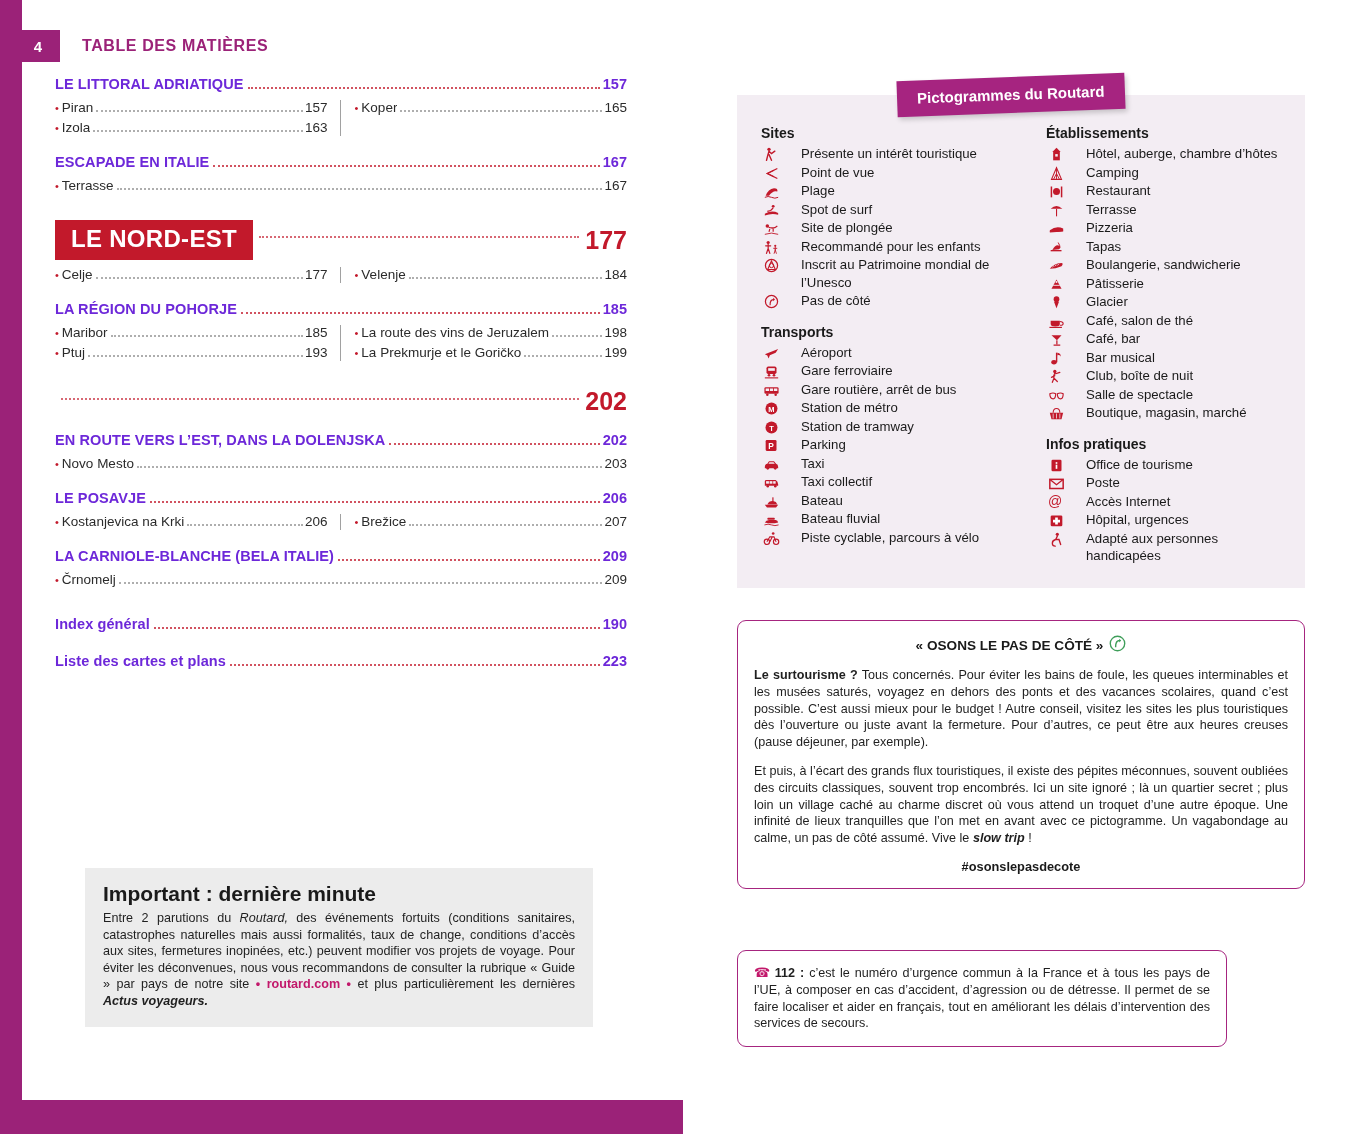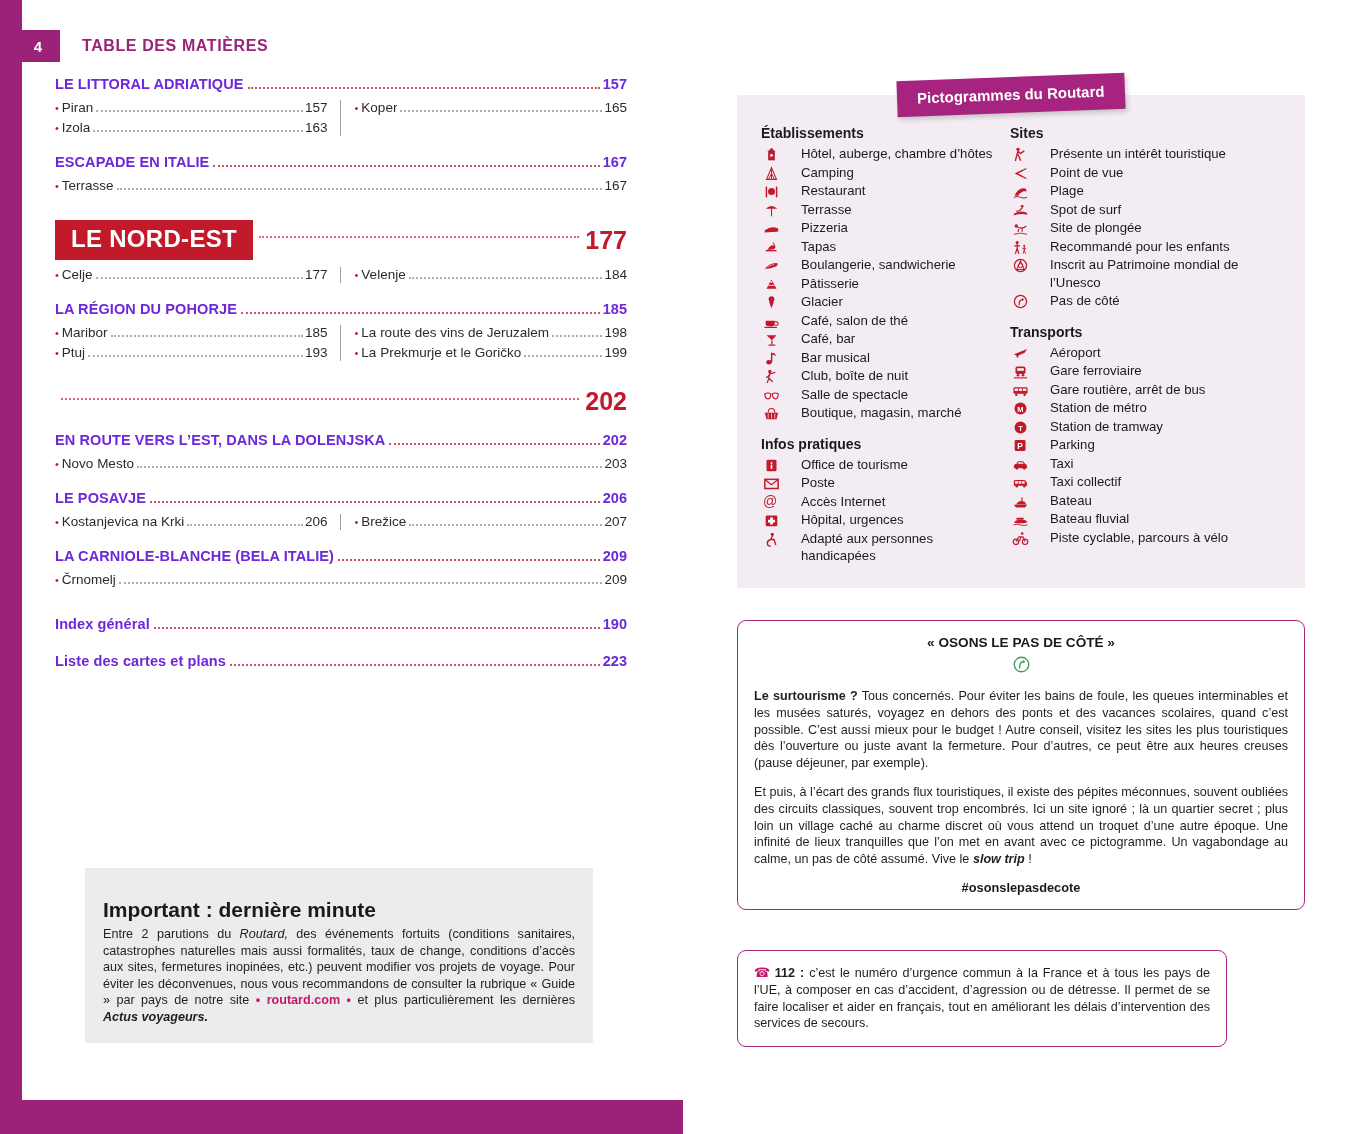--- a/index.html
+++ b/index.html
@@ -44,21 +44,21 @@
   .entry .bul{color:#C2192B;margin-right:3px;font-size:11px;}
   .entry .nm{overflow:hidden;text-overflow:ellipsis;}
   .entry .leader{border-bottom:2px dotted #8d8d8d;opacity:.7;margin:0 2px 4px 3px;}
   .entry .pg{}
 
   .toc-tail{margin-top:26px;}
   .toc-tail .toc-sec{margin-top:20px;}
 
   
   .important{position:absolute;left:85px;top:868px;width:508px;background:#ECECEC;padding:14px 18px 18px 18px;box-sizing:border-box;}
-  .important h3{margin:16px 0 4px 0;font-size:21px;color:#1a1a1a;font-weight:bold;}
+  .important h3{margin:0 0 4px 0;font-size:21px;color:#1a1a1a;font-weight:bold;}
   .important p{margin:0;font-size:12.6px;line-height:16.5px;color:#1f1f1f;text-align:justify;}
   .important .brand{color:#C2186B;font-weight:bold;}
 
   
   .picto-wrap{position:absolute;left:737px;top:95px;width:568px;}
   .picto-ribbon{position:absolute;left:160px;top:-18px;background:#A62480;color:#fff;font-weight:bold;
                 font-size:15px;padding:9px 20px 10px 20px;transform:rotate(-2.1deg);z-index:3;
                 box-shadow:2px 3px 5px rgba(0,0,0,.18);}
   .picto-panel{background:#F3EDF3;padding:30px 22px 22px 22px;display:flex;gap:10px;box-sizing:border-box;}
   .picto-col{flex:1;}
@@ -69,21 +69,21 @@
   .picto-ico{flex:0 0 38px;color:#C2192B;font-size:13.5px;text-align:left;padding-left:4px;
              line-height:17.5px;}
   .picto-ico svg{display:block;margin-top:2px;}
   .picto-lbl{font-size:13.2px;color:#1a1a1a;}
 
   
   .note{position:absolute;border:1.5px solid #A6257F;border-radius:9px;background:#fff;box-sizing:border-box;}
   .note.osons{left:737px;top:620px;width:568px;padding:14px 16px 14px 16px;}
   .note.urg{left:737px;top:950px;width:490px;padding:14px 16px 14px 16px;}
   .osons-title{font-weight:bold;font-size:13.6px;color:#1a1a1a;margin-bottom:12px;
-               display:flex;align-items:center;justify-content:center;gap:6px;flex-direction:column;}
+               display:flex;align-items:center;justify-content:center;gap:6px;}
   .note p{margin:0 0 12px 0;font-size:12.6px;line-height:16.8px;color:#1f1f1f;text-align:justify;}
   .note p:last-of-type{margin-bottom:0;}
   .note .hash{text-align:center;font-weight:bold;font-size:12.8px;color:#1a1a1a;margin-top:12px;}
   .note b{font-weight:bold;}
   .note i{font-style:italic;font-weight:bold;}
   .urg-ico{color:#C2186B;font-size:13px;margin-right:3px;}
 </style>
 </head>
 <body>
 
@@ -270,208 +270,20 @@
     </div>
 
   <div class="important">
     <h3>Important : dernière minute</h3>
     <p><span>Entre 2 parutions du </span><i>Routard,</i><span> des événements fortuits (conditions sanitaires, catastrophes naturelles mais aussi formalités, taux de change, conditions d’accès aux sites, fermetures inopinées, etc.) peuvent modifier vos projets de voyage. Pour éviter les déconvenues, nous vous recommandons de consulter la rubrique « Guide » par pays de notre site </span><span class="brand">• routard.com •</span><span> et plus particulièrement les dernières </span><b><i>Actus voyageurs.</i></b></p>
   </div>
 
   <div class="picto-wrap">
     <div class="picto-ribbon">Pictogrammes du Routard</div>
     <div class="picto-panel" id="picto-panel">
-        <div class="picto-col c1">
-          <div class="picto-h">Établissements</div>
-          <div class="picto-item">
-            <span class="picto-ico">
-              <svg width="17" height="15" viewBox="0 0 20 18">
-                <path d="M10 1 L15 6 H5 Z" fill="#C2192B"></path>
-                <rect x="6" y="6" width="8" height="10" fill="#C2192B"></rect>
-                <rect x="8.5" y="8.5" width="3" height="3" fill="#F3EDF3"></rect>
-              </svg>
-            </span>
-            <span class="picto-lbl">Hôtel, auberge, chambre d’hôtes</span>
-          </div>
-          <div class="picto-item">
-            <span class="picto-ico">
-              <svg width="17" height="15" viewBox="0 0 20 18">
-                <path d="M10 2 L4 16 H16 Z" fill="none" stroke="#C2192B" stroke-width="1.3"></path>
-                <path d="M10 2 L10 16 M6.5 16 L10 9 L13.5 16" stroke="#C2192B" stroke-width="1.1" fill="none"></path>
-              </svg>
-            </span>
-            <span class="picto-lbl">Camping</span>
-          </div>
-          <div class="picto-item">
-            <span class="picto-ico">
-              <svg width="17" height="15" viewBox="0 0 20 18">
-                <rect x="3" y="3" width="1.8" height="13" fill="#C2192B"></rect>
-                <rect x="15.2" y="3" width="1.8" height="13" fill="#C2192B"></rect>
-                <circle cx="10" cy="9" r="4.2" fill="#C2192B"></circle>
-              </svg>
-            </span>
-            <span class="picto-lbl">Restaurant</span>
-          </div>
-          <div class="picto-item">
-            <span class="picto-ico">
-              <svg width="17" height="15" viewBox="0 0 20 18">
-                <path d="M3 7 Q10 0 17 7 Z" fill="#C2192B"></path>
-                <rect x="9.4" y="7" width="1.3" height="9" fill="#C2192B"></rect>
-              </svg>
-            </span>
-            <span class="picto-lbl">Terrasse</span>
-          </div>
-          <div class="picto-item">
-            <span class="picto-ico">
-              <svg width="17" height="15" viewBox="0 0 20 18">
-                <path d="M2 11 Q10 5 18 9 L18 12 Q10 14 2 13 Z" fill="#C2192B"></path>
-                <path d="M2 13 L18 12" stroke="#C2192B" stroke-width="1.4"></path>
-              </svg>
-            </span>
-            <span class="picto-lbl">Pizzeria</span>
-          </div>
-          <div class="picto-item">
-            <span class="picto-ico">
-              <svg width="17" height="15" viewBox="0 0 20 18">
-                <path d="M5 12 Q9 4 14 7 Q16 9 13 11 Z" fill="#C2192B"></path>
-                <rect x="3" y="12" width="13" height="1.6" fill="#C2192B"></rect>
-                <path d="M12 3 L14 7" stroke="#C2192B" stroke-width="1.2"></path>
-              </svg>
-            </span>
-            <span class="picto-lbl">Tapas</span>
-          </div>
-          <div class="picto-item">
-            <span class="picto-ico">
-              <svg width="17" height="15" viewBox="0 0 20 18">
-                <path d="M2 13 Q7 6 17 6 Q18 8 16 10 Q9 13 2 13 Z" fill="#C2192B"></path>
-                <path d="M5 11 L7 9 M8 10 L10 8 M11 9 L13 7" stroke="#F3EDF3" stroke-width="1"></path>
-              </svg>
-            </span>
-            <span class="picto-lbl">Boulangerie, sandwicherie</span>
-          </div>
-          <div class="picto-item">
-            <span class="picto-ico">
-              <svg width="17" height="15" viewBox="0 0 20 18">
-                <path d="M4 14 L10 3 L16 14 Z" fill="#C2192B"></path>
-                <path d="M6 10 L14 10" stroke="#F3EDF3" stroke-width="1.1"></path>
-                <circle cx="10" cy="6" r="1.2" fill="#F3EDF3"></circle>
-              </svg>
-            </span>
-            <span class="picto-lbl">Pâtisserie</span>
-          </div>
-          <div class="picto-item">
-            <span class="picto-ico">
-              <svg width="17" height="15" viewBox="0 0 20 18">
-                <circle cx="10" cy="5" r="3.4" fill="#C2192B"></circle>
-                <path d="M7 8 L10 16 L13 8 Z" fill="#C2192B"></path>
-              </svg>
-            </span>
-            <span class="picto-lbl">Glacier</span>
-          </div>
-          <div class="picto-item">
-            <span class="picto-ico">
-              <svg width="17" height="15" viewBox="0 0 20 18">
-                <path d="M3 8 H14 V12 Q14 15 8.5 15 Q3 15 3 12 Z" fill="#C2192B"></path>
-                <path d="M14 9 Q18 9 18 11.5 Q18 14 14 13.5" fill="none" stroke="#C2192B" stroke-width="1.3"></path>
-                <rect x="1.5" y="15.4" width="15" height="1.4" fill="#C2192B"></rect>
-              </svg>
-            </span>
-            <span class="picto-lbl">Café, salon de thé</span>
-          </div>
-          <div class="picto-item">
-            <span class="picto-ico">
-              <svg width="17" height="15" viewBox="0 0 20 18">
-                <path d="M4 4 H16 L10.5 10 Z" fill="#C2192B"></path>
-                <rect x="9.7" y="10" width="1.5" height="5" fill="#C2192B"></rect>
-                <rect x="6.5" y="15" width="8" height="1.5" fill="#C2192B"></rect>
-              </svg>
-            </span>
-            <span class="picto-lbl">Café, bar</span>
-          </div>
-          <div class="picto-item">
-            <span class="picto-ico">
-              <svg width="17" height="15" viewBox="0 0 20 18">
-                <ellipse cx="7" cy="13.5" rx="3.3" ry="2.6" fill="#C2192B"></ellipse>
-                <rect x="9.3" y="2" width="1.7" height="11.5" fill="#C2192B"></rect>
-                <path d="M11 2 Q16 3 15 7 Q15 4 11 5 Z" fill="#C2192B"></path>
-              </svg>
-            </span>
-            <span class="picto-lbl">Bar musical</span>
-          </div>
-          <div class="picto-item">
-            <span class="picto-ico">
-              <svg width="17" height="15" viewBox="0 0 20 18">
-                <circle cx="8" cy="3" r="2" fill="#C2192B"></circle>
-                <path d="M8 5 Q6 8 7 11 L5 16 M7 11 L11 15 M8 6 L14 4 M8 8 L4 10" stroke="#C2192B" stroke-width="1.5" fill="none" stroke-linecap="round"></path>
-              </svg>
-            </span>
-            <span class="picto-lbl">Club, boîte de nuit</span>
-          </div>
-          <div class="picto-item">
-            <span class="picto-ico">
-              <svg width="17" height="15" viewBox="0 0 20 18">
-                <path d="M2 7 Q2 13 6 13 Q9 13 9 7 Q6 5 2 7 Z" fill="none" stroke="#C2192B" stroke-width="1.4"></path>
-                <path d="M11 7 Q11 13 15 13 Q18 13 18 7 Q15 5 11 7 Z" fill="none" stroke="#C2192B" stroke-width="1.4"></path>
-              </svg>
-            </span>
-            <span class="picto-lbl">Salle de spectacle</span>
-          </div>
-          <div class="picto-item">
-            <span class="picto-ico">
-              <svg width="17" height="15" viewBox="0 0 20 18">
-                <path d="M2 8 H18 L16 16 H4 Z" fill="#C2192B"></path>
-                <path d="M6 8 Q6 3 10 3 Q14 3 14 8" fill="none" stroke="#C2192B" stroke-width="1.3"></path>
-                <path d="M6 9 L6 15 M10 9 L10 15 M14 9 L14 15" stroke="#F3EDF3" stroke-width="0.9"></path>
-              </svg>
-            </span>
-            <span class="picto-lbl">Boutique, magasin, marché</span>
-          </div>
-          <div class="picto-h spaced">Infos pratiques</div>
-          <div class="picto-item">
-            <span class="picto-ico">
-              <svg width="17" height="15" viewBox="0 0 20 18">
-                <rect x="4" y="2" width="12" height="14" rx="1.5" fill="#C2192B"></rect>
-                <rect x="9" y="5" width="2" height="2" fill="#fff"></rect>
-                <rect x="9" y="8" width="2" height="5" fill="#fff"></rect>
-              </svg>
-            </span>
-            <span class="picto-lbl">Office de tourisme</span>
-          </div>
-          <div class="picto-item">
-            <span class="picto-ico">
-              <svg width="17" height="15" viewBox="0 0 20 18">
-                <rect x="2" y="4" width="16" height="11" fill="none" stroke="#C2192B" stroke-width="1.8"></rect>
-                <path d="M2.5 4.5 L10 10.5 L17.5 4.5" fill="none" stroke="#C2192B" stroke-width="1.6"></path>
-              </svg>
-            </span>
-            <span class="picto-lbl">Poste</span>
-          </div>
-          <div class="picto-item">
-            <span class="picto-ico"><span style="font-size:14px;line-height:17px;color:#C2192B">@</span></span>
-            <span class="picto-lbl">Accès Internet</span>
-          </div>
-          <div class="picto-item">
-            <span class="picto-ico">
-              <svg width="17" height="15" viewBox="0 0 20 18">
-                <rect x="3" y="3" width="14" height="13" rx="1.6" fill="#C2192B"></rect>
-                <path d="M8.4 5.5 H11.6 V8.1 H14.2 V11.3 H11.6 V13.9 H8.4 V11.3 H5.8 V8.1 H8.4 Z" fill="#fff"></path>
-              </svg>
-            </span>
-            <span class="picto-lbl">Hôpital, urgences</span>
-          </div>
-          <div class="picto-item">
-            <span class="picto-ico">
-              <svg width="17" height="15" viewBox="0 0 20 18">
-                <circle cx="11" cy="2.8" r="1.9" fill="#C2192B"></circle>
-                <path d="M11 5 L9 9 L13 9 L15 15 M9 9 Q5 10 5 13.5 Q5 17 8.5 17" stroke="#C2192B" stroke-width="1.6" fill="none" stroke-linecap="round"></path>
-              </svg>
-            </span>
-            <span class="picto-lbl">Adapté aux personnes handicapées</span>
-          </div>
-        </div>
         <div class="picto-col c2">
           <div class="picto-h">Sites</div>
           <div class="picto-item">
             <span class="picto-ico">
               <svg width="17" height="15" viewBox="0 0 20 18">
                 <circle cx="7" cy="2.8" r="2" fill="#C2192B"></circle>
                 <path d="M7 5 L5.5 10 L4 16 M7 5 L10 8 L14 5 M7 9 L10 16" stroke="#C2192B" stroke-width="1.7" fill="none" stroke-linecap="round"></path>
               </svg>
             </span>
             <span class="picto-lbl">Présente un intérêt touristique</span>
@@ -653,20 +465,208 @@
           <div class="picto-item">
             <span class="picto-ico">
               <svg width="17" height="15" viewBox="0 0 20 18">
                 <circle cx="4.5" cy="13" r="3.2" fill="none" stroke="#C2192B" stroke-width="1.4"></circle>
                 <circle cx="15.5" cy="13" r="3.2" fill="none" stroke="#C2192B" stroke-width="1.4"></circle>
                 <path d="M4.5 13 L8 7 L13 7 L15.5 13 M8 13 L11 7" stroke="#C2192B" stroke-width="1.3" fill="none"></path>
                 <circle cx="12" cy="3" r="1.6" fill="#C2192B"></circle>
               </svg>
             </span>
             <span class="picto-lbl">Piste cyclable, parcours à vélo</span>
+          </div>
+        </div>
+        <div class="picto-col c1">
+          <div class="picto-h">Établissements</div>
+          <div class="picto-item">
+            <span class="picto-ico">
+              <svg width="17" height="15" viewBox="0 0 20 18">
+                <path d="M10 1 L15 6 H5 Z" fill="#C2192B"></path>
+                <rect x="6" y="6" width="8" height="10" fill="#C2192B"></rect>
+                <rect x="8.5" y="8.5" width="3" height="3" fill="#F3EDF3"></rect>
+              </svg>
+            </span>
+            <span class="picto-lbl">Hôtel, auberge, chambre d’hôtes</span>
+          </div>
+          <div class="picto-item">
+            <span class="picto-ico">
+              <svg width="17" height="15" viewBox="0 0 20 18">
+                <path d="M10 2 L4 16 H16 Z" fill="none" stroke="#C2192B" stroke-width="1.3"></path>
+                <path d="M10 2 L10 16 M6.5 16 L10 9 L13.5 16" stroke="#C2192B" stroke-width="1.1" fill="none"></path>
+              </svg>
+            </span>
+            <span class="picto-lbl">Camping</span>
+          </div>
+          <div class="picto-item">
+            <span class="picto-ico">
+              <svg width="17" height="15" viewBox="0 0 20 18">
+                <rect x="3" y="3" width="1.8" height="13" fill="#C2192B"></rect>
+                <rect x="15.2" y="3" width="1.8" height="13" fill="#C2192B"></rect>
+                <circle cx="10" cy="9" r="4.2" fill="#C2192B"></circle>
+              </svg>
+            </span>
+            <span class="picto-lbl">Restaurant</span>
+          </div>
+          <div class="picto-item">
+            <span class="picto-ico">
+              <svg width="17" height="15" viewBox="0 0 20 18">
+                <path d="M3 7 Q10 0 17 7 Z" fill="#C2192B"></path>
+                <rect x="9.4" y="7" width="1.3" height="9" fill="#C2192B"></rect>
+              </svg>
+            </span>
+            <span class="picto-lbl">Terrasse</span>
+          </div>
+          <div class="picto-item">
+            <span class="picto-ico">
+              <svg width="17" height="15" viewBox="0 0 20 18">
+                <path d="M2 11 Q10 5 18 9 L18 12 Q10 14 2 13 Z" fill="#C2192B"></path>
+                <path d="M2 13 L18 12" stroke="#C2192B" stroke-width="1.4"></path>
+              </svg>
+            </span>
+            <span class="picto-lbl">Pizzeria</span>
+          </div>
+          <div class="picto-item">
+            <span class="picto-ico">
+              <svg width="17" height="15" viewBox="0 0 20 18">
+                <path d="M5 12 Q9 4 14 7 Q16 9 13 11 Z" fill="#C2192B"></path>
+                <rect x="3" y="12" width="13" height="1.6" fill="#C2192B"></rect>
+                <path d="M12 3 L14 7" stroke="#C2192B" stroke-width="1.2"></path>
+              </svg>
+            </span>
+            <span class="picto-lbl">Tapas</span>
+          </div>
+          <div class="picto-item">
+            <span class="picto-ico">
+              <svg width="17" height="15" viewBox="0 0 20 18">
+                <path d="M2 13 Q7 6 17 6 Q18 8 16 10 Q9 13 2 13 Z" fill="#C2192B"></path>
+                <path d="M5 11 L7 9 M8 10 L10 8 M11 9 L13 7" stroke="#F3EDF3" stroke-width="1"></path>
+              </svg>
+            </span>
+            <span class="picto-lbl">Boulangerie, sandwicherie</span>
+          </div>
+          <div class="picto-item">
+            <span class="picto-ico">
+              <svg width="17" height="15" viewBox="0 0 20 18">
+                <path d="M4 14 L10 3 L16 14 Z" fill="#C2192B"></path>
+                <path d="M6 10 L14 10" stroke="#F3EDF3" stroke-width="1.1"></path>
+                <circle cx="10" cy="6" r="1.2" fill="#F3EDF3"></circle>
+              </svg>
+            </span>
+            <span class="picto-lbl">Pâtisserie</span>
+          </div>
+          <div class="picto-item">
+            <span class="picto-ico">
+              <svg width="17" height="15" viewBox="0 0 20 18">
+                <circle cx="10" cy="5" r="3.4" fill="#C2192B"></circle>
+                <path d="M7 8 L10 16 L13 8 Z" fill="#C2192B"></path>
+              </svg>
+            </span>
+            <span class="picto-lbl">Glacier</span>
+          </div>
+          <div class="picto-item">
+            <span class="picto-ico">
+              <svg width="17" height="15" viewBox="0 0 20 18">
+                <path d="M3 8 H14 V12 Q14 15 8.5 15 Q3 15 3 12 Z" fill="#C2192B"></path>
+                <path d="M14 9 Q18 9 18 11.5 Q18 14 14 13.5" fill="none" stroke="#C2192B" stroke-width="1.3"></path>
+                <rect x="1.5" y="15.4" width="15" height="1.4" fill="#C2192B"></rect>
+              </svg>
+            </span>
+            <span class="picto-lbl">Café, salon de thé</span>
+          </div>
+          <div class="picto-item">
+            <span class="picto-ico">
+              <svg width="17" height="15" viewBox="0 0 20 18">
+                <path d="M4 4 H16 L10.5 10 Z" fill="#C2192B"></path>
+                <rect x="9.7" y="10" width="1.5" height="5" fill="#C2192B"></rect>
+                <rect x="6.5" y="15" width="8" height="1.5" fill="#C2192B"></rect>
+              </svg>
+            </span>
+            <span class="picto-lbl">Café, bar</span>
+          </div>
+          <div class="picto-item">
+            <span class="picto-ico">
+              <svg width="17" height="15" viewBox="0 0 20 18">
+                <ellipse cx="7" cy="13.5" rx="3.3" ry="2.6" fill="#C2192B"></ellipse>
+                <rect x="9.3" y="2" width="1.7" height="11.5" fill="#C2192B"></rect>
+                <path d="M11 2 Q16 3 15 7 Q15 4 11 5 Z" fill="#C2192B"></path>
+              </svg>
+            </span>
+            <span class="picto-lbl">Bar musical</span>
+          </div>
+          <div class="picto-item">
+            <span class="picto-ico">
+              <svg width="17" height="15" viewBox="0 0 20 18">
+                <circle cx="8" cy="3" r="2" fill="#C2192B"></circle>
+                <path d="M8 5 Q6 8 7 11 L5 16 M7 11 L11 15 M8 6 L14 4 M8 8 L4 10" stroke="#C2192B" stroke-width="1.5" fill="none" stroke-linecap="round"></path>
+              </svg>
+            </span>
+            <span class="picto-lbl">Club, boîte de nuit</span>
+          </div>
+          <div class="picto-item">
+            <span class="picto-ico">
+              <svg width="17" height="15" viewBox="0 0 20 18">
+                <path d="M2 7 Q2 13 6 13 Q9 13 9 7 Q6 5 2 7 Z" fill="none" stroke="#C2192B" stroke-width="1.4"></path>
+                <path d="M11 7 Q11 13 15 13 Q18 13 18 7 Q15 5 11 7 Z" fill="none" stroke="#C2192B" stroke-width="1.4"></path>
+              </svg>
+            </span>
+            <span class="picto-lbl">Salle de spectacle</span>
+          </div>
+          <div class="picto-item">
+            <span class="picto-ico">
+              <svg width="17" height="15" viewBox="0 0 20 18">
+                <path d="M2 8 H18 L16 16 H4 Z" fill="#C2192B"></path>
+                <path d="M6 8 Q6 3 10 3 Q14 3 14 8" fill="none" stroke="#C2192B" stroke-width="1.3"></path>
+                <path d="M6 9 L6 15 M10 9 L10 15 M14 9 L14 15" stroke="#F3EDF3" stroke-width="0.9"></path>
+              </svg>
+            </span>
+            <span class="picto-lbl">Boutique, magasin, marché</span>
+          </div>
+          <div class="picto-h spaced">Infos pratiques</div>
+          <div class="picto-item">
+            <span class="picto-ico">
+              <svg width="17" height="15" viewBox="0 0 20 18">
+                <rect x="4" y="2" width="12" height="14" rx="1.5" fill="#C2192B"></rect>
+                <rect x="9" y="5" width="2" height="2" fill="#fff"></rect>
+                <rect x="9" y="8" width="2" height="5" fill="#fff"></rect>
+              </svg>
+            </span>
+            <span class="picto-lbl">Office de tourisme</span>
+          </div>
+          <div class="picto-item">
+            <span class="picto-ico">
+              <svg width="17" height="15" viewBox="0 0 20 18">
+                <rect x="2" y="4" width="16" height="11" fill="none" stroke="#C2192B" stroke-width="1.8"></rect>
+                <path d="M2.5 4.5 L10 10.5 L17.5 4.5" fill="none" stroke="#C2192B" stroke-width="1.6"></path>
+              </svg>
+            </span>
+            <span class="picto-lbl">Poste</span>
+          </div>
+          <div class="picto-item">
+            <span class="picto-ico"><span style="font-size:14px;line-height:17px;color:#C2192B">@</span></span>
+            <span class="picto-lbl">Accès Internet</span>
+          </div>
+          <div class="picto-item">
+            <span class="picto-ico">
+              <svg width="17" height="15" viewBox="0 0 20 18">
+                <rect x="3" y="3" width="14" height="13" rx="1.6" fill="#C2192B"></rect>
+                <path d="M8.4 5.5 H11.6 V8.1 H14.2 V11.3 H11.6 V13.9 H8.4 V11.3 H5.8 V8.1 H8.4 Z" fill="#fff"></path>
+              </svg>
+            </span>
+            <span class="picto-lbl">Hôpital, urgences</span>
+          </div>
+          <div class="picto-item">
+            <span class="picto-ico">
+              <svg width="17" height="15" viewBox="0 0 20 18">
+                <circle cx="11" cy="2.8" r="1.9" fill="#C2192B"></circle>
+                <path d="M11 5 L9 9 L13 9 L15 15 M9 9 Q5 10 5 13.5 Q5 17 8.5 17" stroke="#C2192B" stroke-width="1.6" fill="none" stroke-linecap="round"></path>
+              </svg>
+            </span>
+            <span class="picto-lbl">Adapté aux personnes handicapées</span>
           </div>
         </div>
       </div>
   </div>
 
   <div class="note osons">
     <div class="osons-title">
       <span>« OSONS LE PAS DE CÔTÉ »</span>
       <span>
         <svg width="17" height="17" viewBox="0 0 20 20">

